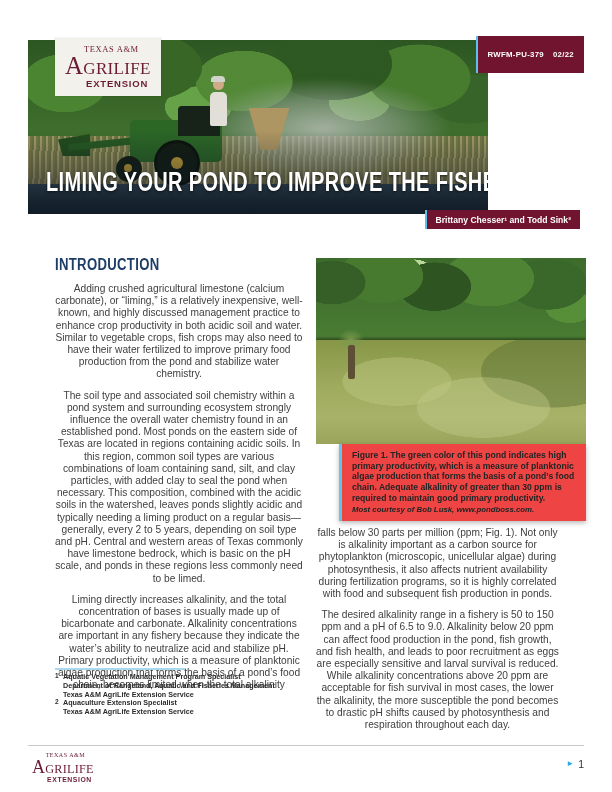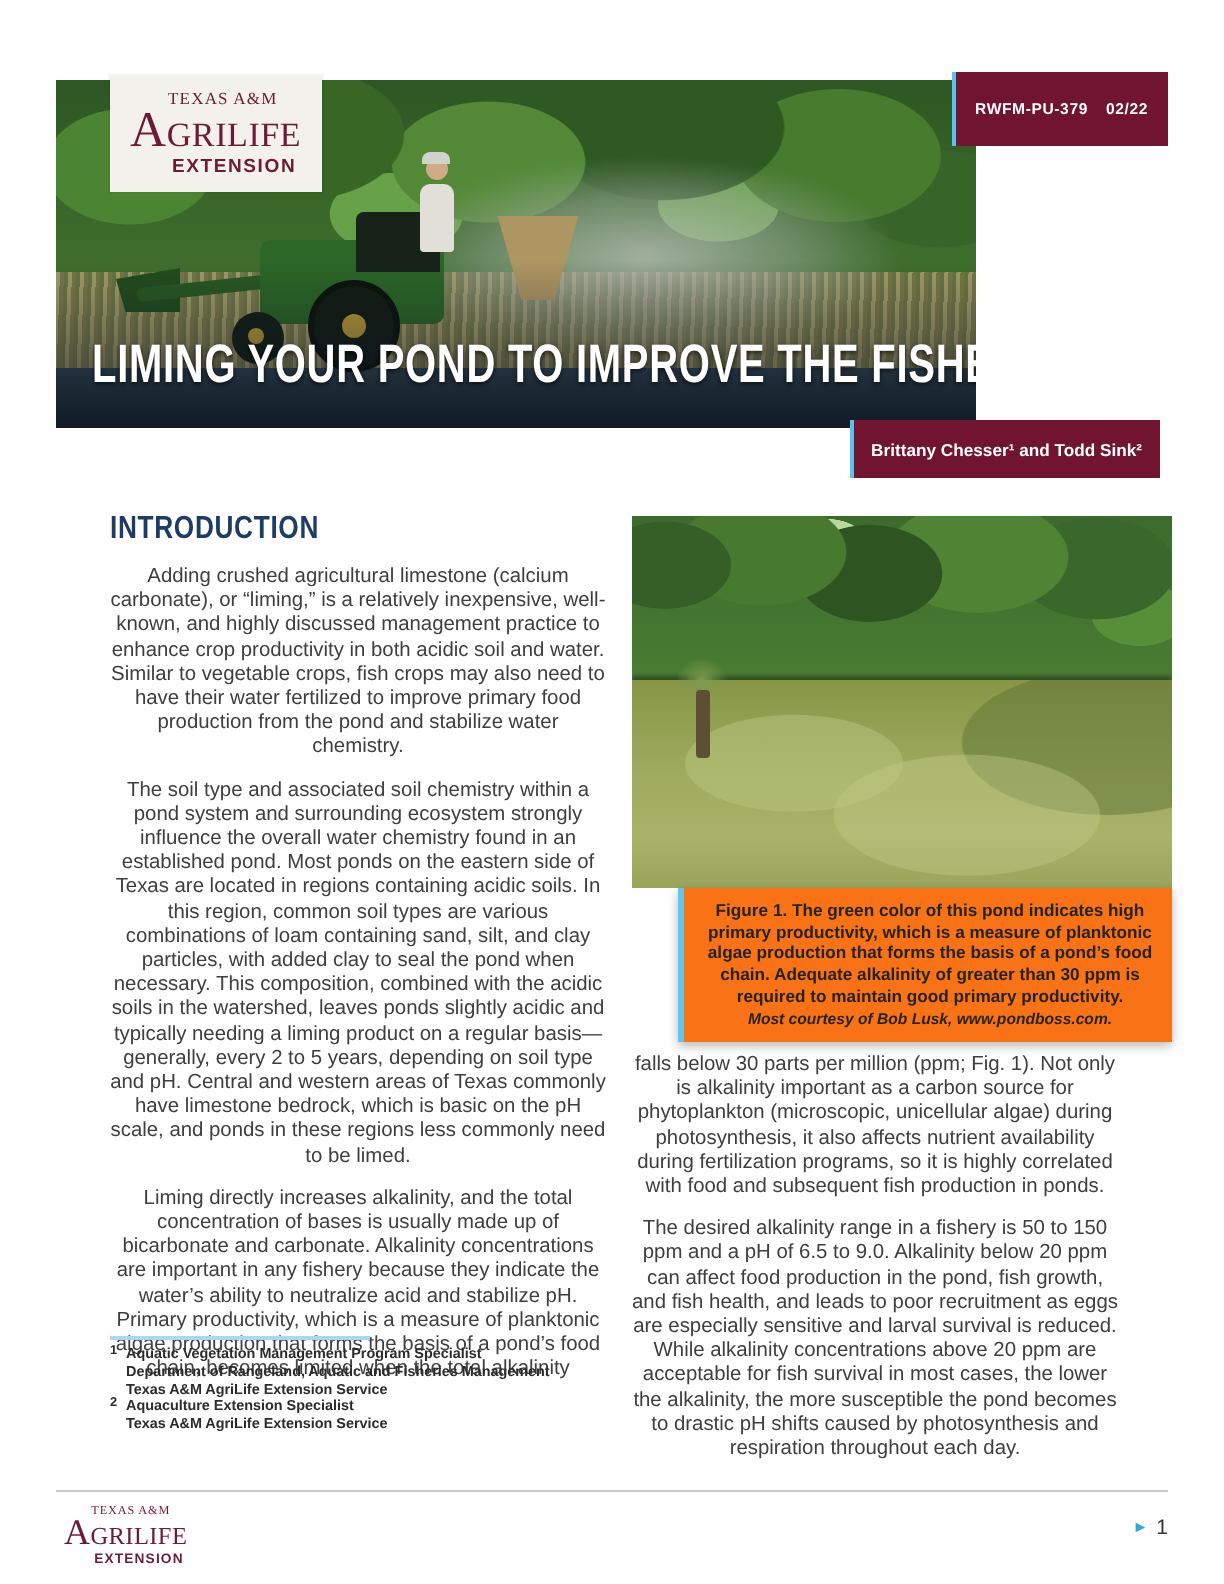--- a/index.html
+++ b/index.html
@@ -54,21 +54,21 @@
   .lg .r2 { font-size:17px; margin-top:-1px; letter-spacing:.3px; }
   .lg .r2::first-letter { font-size:25px; }
   .lg .r3 { font-family:"Liberation Sans", sans-serif; font-weight:700; font-size:9.5px; margin-left:21px; letter-spacing:.8px; margin-top:1px; }
   .lg.small { transform:scale(.72); transform-origin:left top; }
 
   
   .doc-badge { position:absolute; top:36px; right:28px; height:37px; background:#701430;
     border-left:2px solid #5bc2ee; color:#fff; font-size:7.8px; font-weight:700;
     display:flex; align-items:center; padding:0 10px; letter-spacing:.3px; }
   .doc-badge .gap { display:inline-block; width:9px; }
-  .authors-badge { position:absolute; top:210px; right:32px; height:29px; background:#701430;
+  .authors-badge { position:absolute; top:210px; right:32px; height:19px; background:#701430;
     border-left:2px solid #5bc2ee; color:#fff; font-size:8.6px; font-weight:700;
     display:flex; align-items:center; padding:0 9px; }
 
   
   .intro-heading { position:absolute; left:55px; top:256px; color:#1d3d66; font-weight:700;
     font-size:16px; letter-spacing:.4px; transform:scaleX(.82); transform-origin:left top; white-space:nowrap; }
   .col { position:absolute; color:#3e3e3e; font-size:10.2px; line-height:12.2px; text-align:center; }
   .col p { margin:0 0 9px 0; }
   .col-left { left:55px; top:283px; width:248px; }
   .col-right { left:316px; top:527px; width:243px; }
@@ -88,23 +88,23 @@
   .fig-shore { position:absolute; left:0; right:0; top:43%; height:4px; background:rgba(38,62,26,.75); filter:blur(1px); }
   .fig-water { position:absolute; left:0; right:0; top:44%; bottom:0;
     background:
       radial-gradient(90px 40px at 30% 40%, rgba(190,200,130,.45) 0 60%, transparent 61%),
       radial-gradient(110px 50px at 62% 65%, rgba(196,204,140,.4) 0 60%, transparent 61%),
       radial-gradient(120px 60px at 88% 30%, rgba(88,110,50,.45) 0 60%, transparent 61%),
       linear-gradient(180deg, #879647, #9fab5f 45%, #a8b268 75%, #9aa45a); }
   .fig-stump { position:absolute; left:12%; top:47%; width:7px; height:34px; background:#5d4f33; border-radius:2px; }
   .fig-tuft { position:absolute; left:8%; top:38%; width:26px; height:22px;
     background:radial-gradient(closest-side, #7b9a4e, rgba(123,154,78,0)); }
-  .fig-caption { position:absolute; left:339px; top:444px; width:247px; background:#f97316;
+  .fig-caption { position:absolute; left:339px; top:444px; width:247px; background:#ef4444;
     border-left:3px solid #63c5ec; box-shadow:0 2px 5px rgba(0,0,0,.28);
-    padding:6px 8px 6px 10px; text-align:center; color:#242424;
+    padding:6px 8px 6px 10px; text-align:left; color:#242424;
     font-size:8.6px; line-height:10.7px; font-weight:600; }
   .fig-credit { font-size:7.8px; font-weight:700; font-style:italic; margin-top:1px; }
 
   
   .fn-sep { position:absolute; left:55px; top:668px; width:130px; height:2px; background:#a9d9ee; }
   .footnotes { position:absolute; left:55px; top:673px; width:260px; color:#2b2b2b;
     font-size:7.2px; line-height:8.8px; font-weight:700; }
   .footnote { position:relative; padding-left:8px; }
   .fn-marker { position:absolute; left:0; top:-1px; font-size:6.4px; }
 

